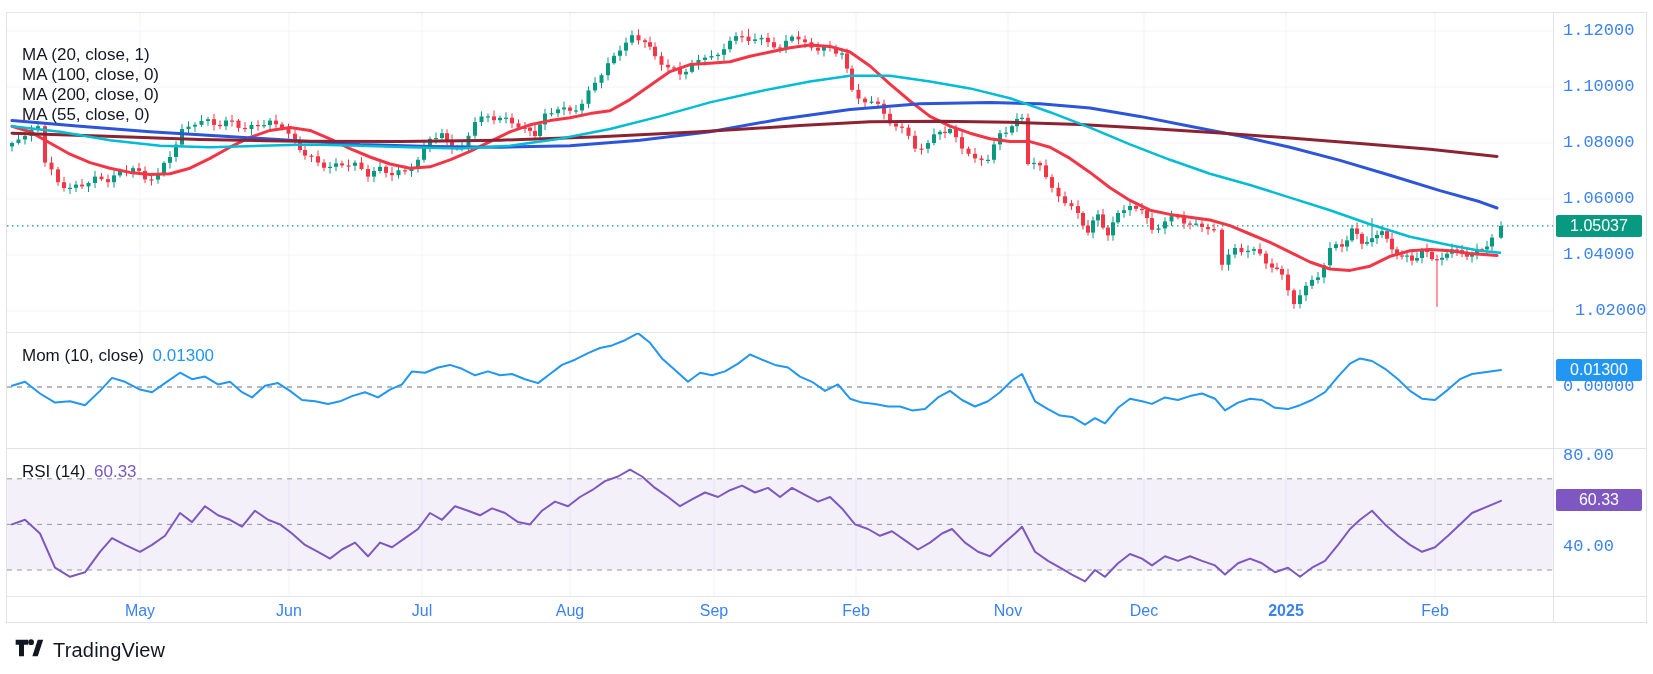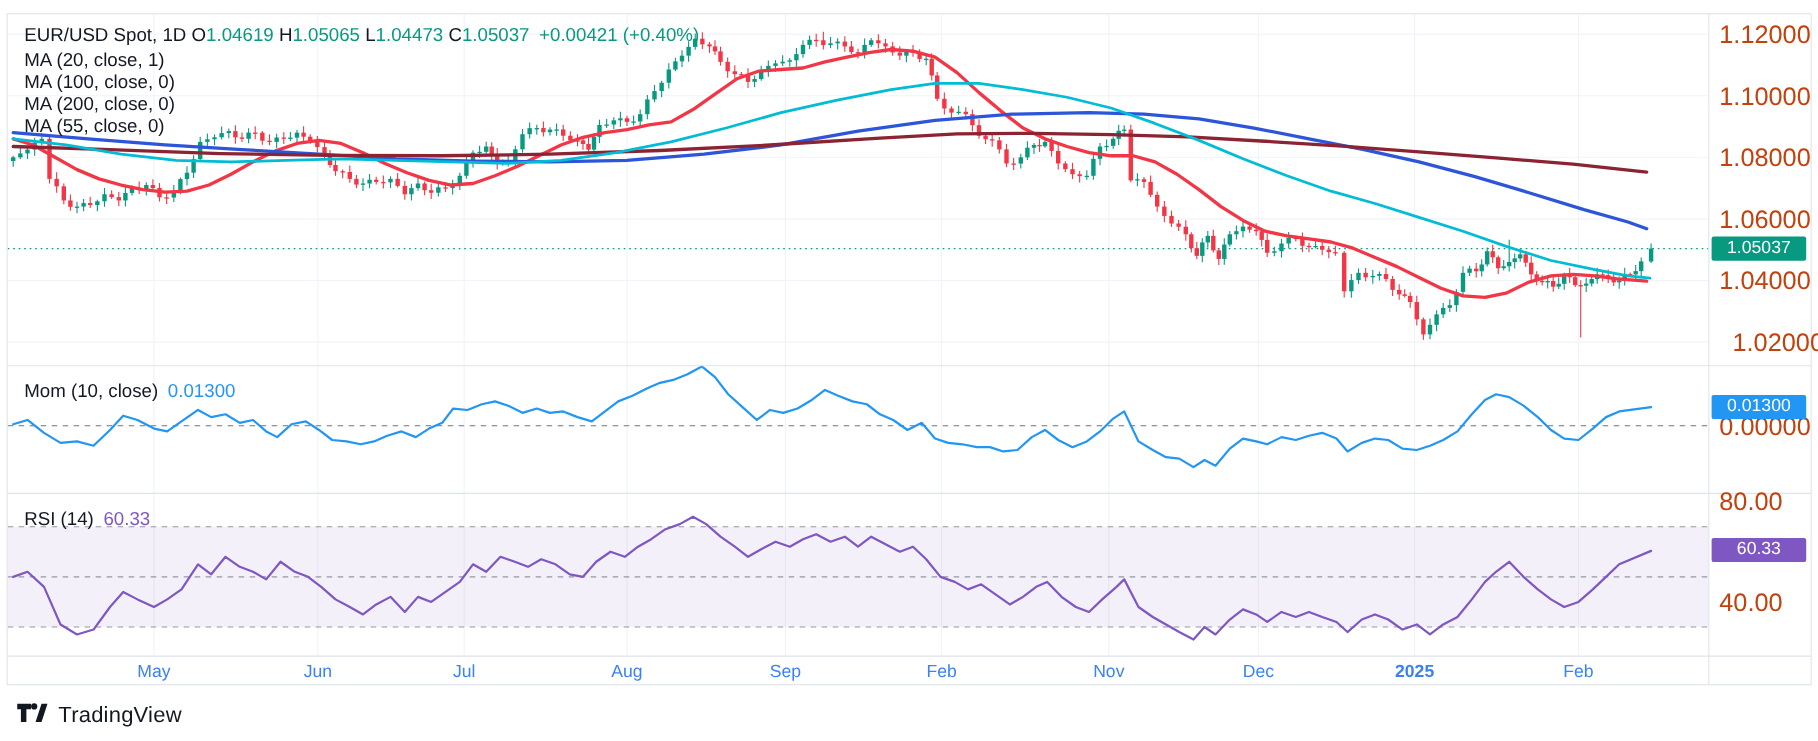--- a/index.html
+++ b/index.html
@@ -1,21 +1,21 @@
 <!DOCTYPE html>
 <html><head>
 <meta charset="utf-8">
 <style>
   html,body{margin:0;padding:0;background:#fff;}
   .page{position:relative;width:1653px;height:674px;background:#fff;overflow:hidden;
         font-family:"Liberation Sans",sans-serif;color:#131722;}
   #chart-svg{position:absolute;left:0;top:0;}
   .legend{position:absolute;left:22px;font-size:17px;white-space:nowrap;z-index:5;}
   .legend .val{margin-left:4px;}
-  .axis-label{position:absolute;left:1563px;font-size:23px;color:#c2410c;line-height:20px;z-index:4;}
+  .axis-label{position:absolute;left:1563px;font-size:17px;color:#3b82f6;line-height:20px;z-index:4;font-family:Liberation Mono, monospace;}
   .month-label{position:absolute;top:602px;font-size:16px;color:#3b82f6;transform:translateX(-50%);z-index:4;}
   .badge{position:absolute;left:1556px;width:86px;height:22px;line-height:22px;text-align:center;
          color:#fff;font-size:16px;border-radius:2px;z-index:6;}
   .logo{position:absolute;left:14px;top:636px;display:flex;align-items:center;gap:9px;z-index:5;}
   .logo-text{font-size:20px;font-weight:400;color:#131722;letter-spacing:.2px;}
   .green{color:#089981;}
 </style>
 </head>
 <body>
 
@@ -552,25 +552,20 @@
       <path stroke="#00bcd4" stroke-width="2.5" d="M12 126.2 L60 131.8 L110 140.2 L160 145.8 L210 147.2 L260 145.8 L310 144.4 L360 145.8 L410 147.2 L460 148.6 L510 145.8 L560 138.8 L610 129.0 L660 116.4 L710 102.4 L760 91.2 L810 81.4 L850 75.8 L890 75.8 L930 81.4 L970 88.4 L1010 98.2 L1050 112.2 L1090 127.6 L1130 144.4 L1170 159.8 L1210 173.8 L1250 185.0 L1290 197.6 L1330 210.2 L1370 224.2 L1410 236.8 L1450 245.2 L1480 250.8 L1500 252.8" fill="none" stroke-linejoin="round" stroke-linecap="round"></path>
       <path stroke="#2196f3" stroke-width="2" d="M12 385.7 L25 381.8 L40 393.5 L55 402.6 L70 401.3 L85 405.2 L100 390.9 L112 377.9 L125 381.8 L140 389.6 L152 392.2 L165 383.1 L180 372.7 L192 379.2 L205 376.6 L218 384.4 L230 381.8 L242 392.2 L252 397.4 L265 385.7 L278 383.1 L290 390.9 L302 400.0 L315 401.3 L328 403.9 L340 401.3 L352 396.1 L365 392.2 L378 397.4 L390 389.6 L402 384.4 L412 371.4 L425 372.7 L438 367.5 L450 364.9 L462 368.8 L475 375.3 L488 371.4 L500 375.3 L512 374.0 L525 379.2 L538 383.1 L550 374.0 L562 364.9 L575 359.7 L588 353.2 L600 348.0 L612 345.4 L625 340.2 L638 333.1 L650 342.8 L662 358.4 L675 370.1 L688 381.8 L700 372.7 L712 375.3 L725 371.4 L738 363.6 L750 354.5 L762 359.7 L775 364.9 L788 367.5 L800 376.6 L812 381.8 L825 390.9 L838 384.4 L850 398.7 L862 402.6 L875 403.9 L888 406.5 L900 406.5 L912 410.4 L925 409.1 L938 397.4 L950 390.9 L962 400.0 L975 406.5 L988 401.3 L1000 392.2 L1012 380.5 L1022 374.0 L1035 401.3 L1048 409.1 L1060 415.6 L1072 416.9 L1085 424.7 L1095 418.2 L1105 423.4 L1118 407.8 L1130 398.7 L1142 401.3 L1152 403.9 L1165 397.4 L1178 400.0 L1190 396.1 L1202 393.5 L1215 398.7 L1225 410.4 L1238 402.6 L1250 398.7 L1262 400.0 L1275 407.8 L1288 409.1 L1300 405.2 L1312 400.0 L1325 392.2 L1338 376.6 L1350 363.6 L1360 358.4 L1372 361.0 L1385 368.8 L1398 379.2 L1410 390.9 L1422 398.7 L1435 400.0 L1448 389.6 L1460 379.2 L1472 374.0 L1501 370.1" fill="none" stroke-linejoin="round" stroke-linecap="round"></path>
       <path stroke="#7e57c2" stroke-width="2" d="M12 524.4 L25 519.8 L40 533.5 L55 567.7 L70 576.8 L85 572.3 L100 551.8 L112 538.1 L125 544.9 L140 551.8 L152 544.9 L165 535.8 L180 513.0 L192 522.1 L205 506.2 L218 515.3 L230 519.8 L242 526.7 L255 510.7 L268 519.8 L280 524.4 L292 533.5 L305 544.9 L318 551.8 L330 558.6 L342 549.5 L355 542.6 L368 556.3 L380 542.6 L392 547.2 L405 538.1 L418 529.0 L430 513.0 L442 519.8 L455 506.2 L468 510.7 L480 515.3 L492 508.4 L505 513.0 L518 522.1 L530 524.4 L542 510.7 L555 501.6 L568 506.2 L580 497.0 L592 490.2 L605 481.1 L618 476.5 L630 469.7 L642 476.5 L655 487.9 L668 497.0 L680 506.2 L692 499.3 L705 492.5 L718 497.0 L730 490.2 L742 485.6 L755 492.5 L768 487.9 L780 497.0 L792 487.9 L805 494.8 L818 501.6 L830 497.0 L842 508.4 L855 524.4 L868 529.0 L880 535.8 L892 531.2 L905 540.4 L918 549.5 L930 542.6 L942 533.5 L952 529.0 L965 542.6 L978 551.8 L990 556.3 L1002 544.9 L1015 533.5 L1022 526.7 L1035 551.8 L1048 560.9 L1060 567.7 L1072 574.6 L1085 581.4 L1095 570.0 L1105 576.8 L1118 563.2 L1130 554.0 L1142 558.6 L1152 565.4 L1165 556.3 L1178 560.9 L1190 556.3 L1202 560.9 L1215 565.4 L1225 574.6 L1238 563.2 L1250 558.6 L1262 563.2 L1275 572.3 L1288 567.7 L1300 576.8 L1312 567.7 L1325 560.9 L1338 544.9 L1350 529.0 L1360 519.8 L1372 510.7 L1385 524.4 L1398 535.8 L1410 544.9 L1422 551.8 L1435 547.2 L1448 535.8 L1460 524.4 L1472 513.0 L1501 500.8" fill="none" stroke-linejoin="round" stroke-linecap="round"></path>
       <rect x="6.5" y="12.5" width="1640" height="610" fill="none" stroke="#e0e3eb" stroke-width="1"></rect>
       <line x1="1553.5" y1="12.5" x2="1553.5" y2="622.5" stroke="#e0e3eb" stroke-width="1"></line>
       <line x1="6.5" y1="332.5" x2="1646.5" y2="332.5" stroke="#e0e3eb" stroke-width="1"></line>
       <line x1="6.5" y1="448.5" x2="1646.5" y2="448.5" stroke="#e0e3eb" stroke-width="1"></line>
       <line x1="6.5" y1="596.5" x2="1646.5" y2="596.5" stroke="#e0e3eb" stroke-width="1"></line>
     </svg>
 
-  <div class="legend" style="top:22px;">
-    <span>EUR/USD Spot, 1D</span>
-    <span id="ohlc-values"><span> O</span><span style="color: rgb(8, 153, 129);">1.04619</span><span> H</span><span style="color: rgb(8, 153, 129);">1.05065</span><span> L</span><span style="color: rgb(8, 153, 129);">1.04473</span><span> C</span><span style="color: rgb(8, 153, 129);">1.05037</span></span>
-    <span class="green val">+0.00421 (+0.40%)</span>
-  </div>
   <div class="legend" style="top:45px;"><span>MA (20, close, 1)</span></div>
   <div class="legend" style="top:65px;"><span>MA (100, close, 0)</span></div>
   <div class="legend" style="top:85px;"><span>MA (200, close, 0)</span></div>
   <div class="legend" style="top:105px;"><span>MA (55, close, 0)</span></div>
 
   <div class="legend" style="top:346px;">
     <span>Mom (10, close)</span>
     <span class="val" style="color:#2196f3;">0.01300</span>
   </div>
   <div class="legend" style="top:462px;">

